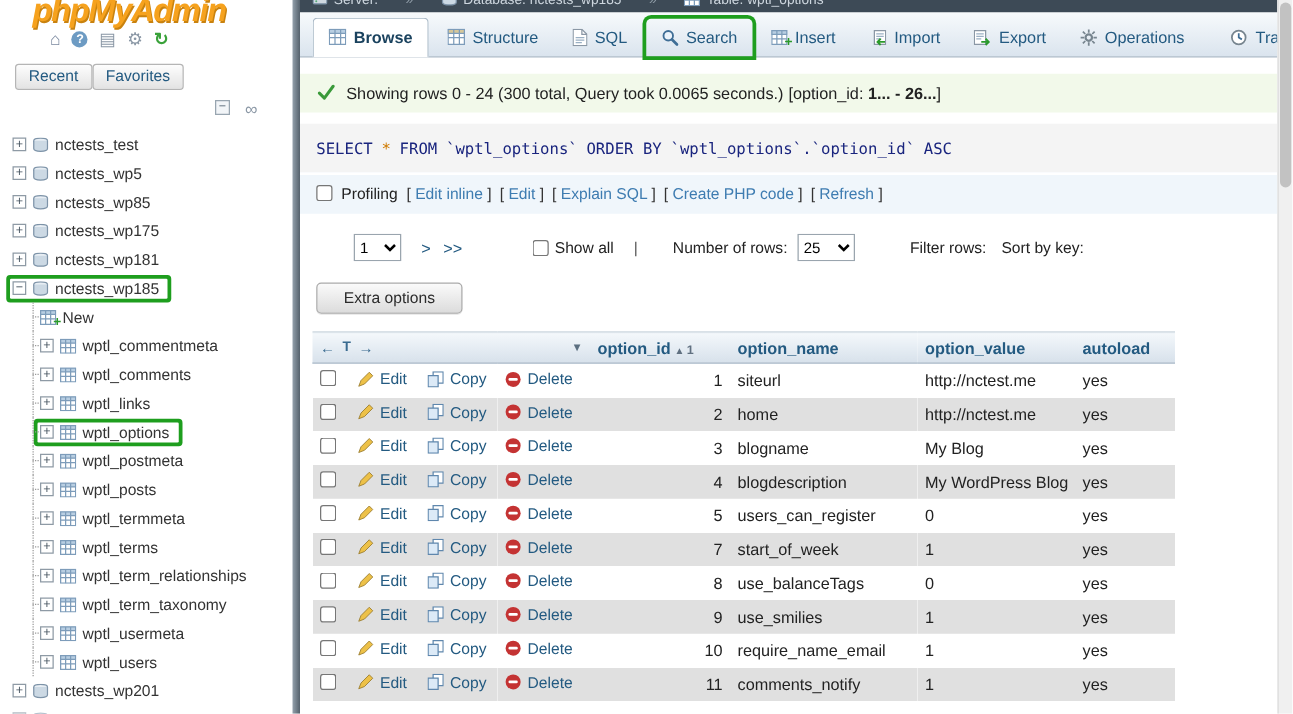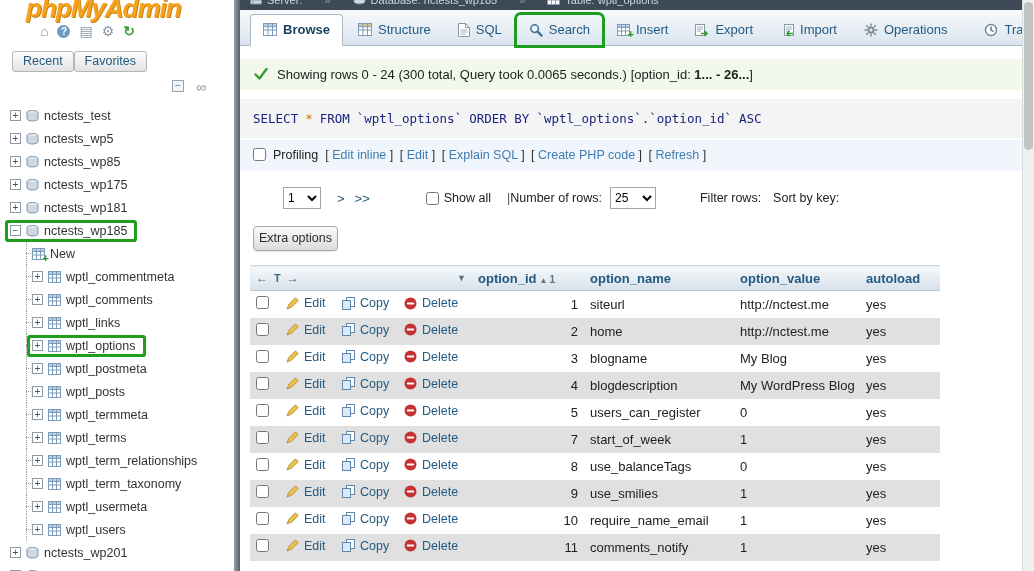--- a/index.html
+++ b/index.html
@@ -73,29 +73,29 @@
 .pl-group{color:#333;margin-right:3px;white-space:nowrap}
 
 .pagebar{display:flex;align-items:center;margin:16px 0 0 13px;font-size:12.5px;white-space:nowrap;overflow:hidden}
 .sel{font-family:inherit;font-size:12px;height:22px;border:1px solid #9aa5ae;background:#fff}
 .sel.pg{margin-left:30px;width:38px}
 .sel.rows{margin-left:8px;width:46px}
 .pnav{color:var(--link);margin-left:16px;cursor:pointer;text-decoration:none;font-size:13px}
 .pnav+.pnav{margin-left:10px}
 .showall{display:inline-flex;align-items:center;gap:5px;margin-left:56px;cursor:pointer}
 .sep{margin-left:16px;color:#555}
-.rows-label{margin-left:0}
+.rows-label{margin-left:28px}
 .filter-label{margin-left:44px}
 .filter-input{margin-left:10px;width:163px;height:23px;border:1px solid #a5aeb6;padding:2px 7px;
  font-family:inherit;font-size:12.5px}
 .filter-input::placeholder{color:#9aa0a6}
 .sort-label{margin-left:12px}
 
 .extra-btn{display:block;margin:17px 0 0 13px;font-family:inherit;font-size:12.5px;color:#2b2b2b;
- padding:4px 5px 5px;border:1px solid #a9a9a9;border-radius:4px;background:linear-gradient(#fafafa,#dcdcdc);
+ padding:4px 21px 5px;border:1px solid #a9a9a9;border-radius:4px;background:linear-gradient(#fafafa,#dcdcdc);
  box-shadow:0 1px 0 rgba(0,0,0,.08);cursor:pointer}
 
 .grid{border-collapse:collapse;margin:14px 0 0 10px;table-layout:fixed;width:690px;font-size:13px}
 .grid th{background:linear-gradient(#f4f8fb,#d7e1eb);border-top:1px solid #cdd7e0;border-bottom:1px solid #b9c6d2;
  padding:4px 6px;height:25px;text-align:left}
 .th-flex{display:flex;align-items:center;gap:6px}
 .arr,.arrT{color:#3a6b90;cursor:pointer;font-size:12px}
 .arrT{font-size:11px}
 .dd{margin-left:auto;color:#5c6f80;font-size:9px;cursor:pointer}
 .th-link{color:var(--link);font-weight:bold;text-decoration:none;cursor:pointer}
@@ -495,36 +495,36 @@
                 <rect x="0.5" y="0.5" width="12" height="11" fill="#fff" stroke="#7d9cba"></rect>
                 <rect x="0.5" y="0.5" width="12" height="3" fill="#b8cee2" stroke="#7d9cba"></rect>
                 <path d="M0.5 7h12M4.5 0.5v11M8.5 0.5v11" stroke="#7d9cba" fill="none"></path>
               </svg><span class="plus">+</span></span>
           </span>
           <span>Insert</span>
         </a>
         <a class="tab">
           <span class="tab-ic">
             <svg width="14" height="14" viewBox="0 0 14 14">
+              <rect x="4.5" y="1.5" width="9" height="11" fill="#fff" stroke="#8a97a5"></rect>
+              <path d="M6 4h6M6 6h6M6 8h4" stroke="#9ab0c4"></path>
+              <path d="M13 10.5H7m2.5-2.5L7 10.5 9.5 13" stroke="#2b9a2b" stroke-width="1.5" fill="none"></path>
+            </svg>
+          </span>
+          <span>Import</span>
+        </a>
+        <a class="tab">
+          <span class="tab-ic">
+            <svg width="14" height="14" viewBox="0 0 14 14">
               <rect x="0.5" y="1.5" width="9" height="11" fill="#fff" stroke="#8a97a5"></rect>
               <path d="M2 4h6M2 6h6M2 8h4" stroke="#9ab0c4"></path>
               <path d="M6 10.5h6m-2.5-2.5L12 10.5 9.5 13" stroke="#2b9a2b" stroke-width="1.5" fill="none"></path>
             </svg>
           </span>
           <span>Export</span>
-        </a>
-        <a class="tab">
-          <span class="tab-ic">
-            <svg width="14" height="14" viewBox="0 0 14 14">
-              <rect x="4.5" y="1.5" width="9" height="11" fill="#fff" stroke="#8a97a5"></rect>
-              <path d="M6 4h6M6 6h6M6 8h4" stroke="#9ab0c4"></path>
-              <path d="M13 10.5H7m2.5-2.5L7 10.5 9.5 13" stroke="#2b9a2b" stroke-width="1.5" fill="none"></path>
-            </svg>
-          </span>
-          <span>Import</span>
         </a>
         <a class="tab">
           <span class="tab-ic">
             <svg width="14" height="14" viewBox="0 0 14 14">
               <circle cx="7" cy="7" r="2.6" fill="none" stroke="#77858f" stroke-width="1.8"></circle>
               <path d="M7 0.5v2.7M7 10.8v2.7M0.5 7h2.7M10.8 7h2.7M2.3 2.3l1.9 1.9M9.8 9.8l1.9 1.9M11.7 2.3L9.8 4.2M4.2 9.8l-1.9 1.9" stroke="#77858f" stroke-width="1.4"></path>
             </svg>
           </span>
           <span>Operations</span>
         </a>

